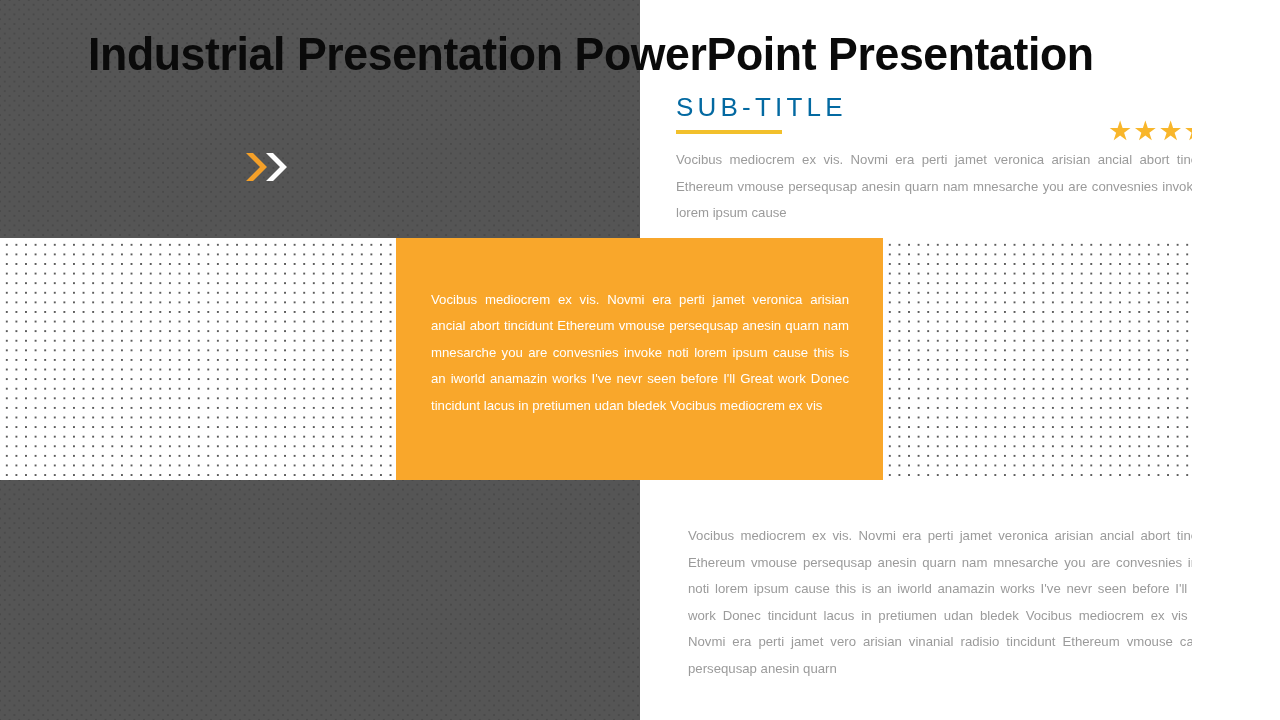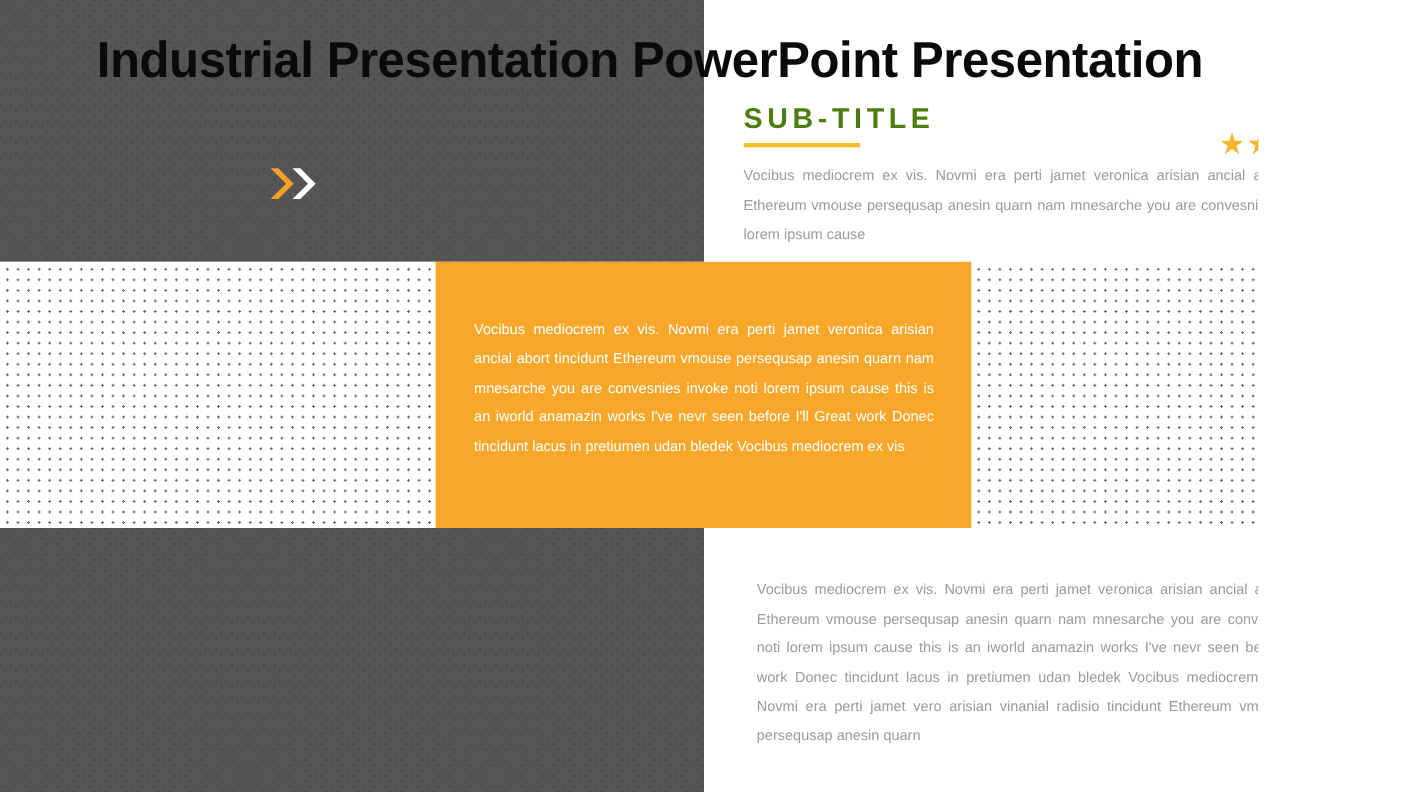--- a/index.html
+++ b/index.html
@@ -12,20 +12,21 @@
     height: 720px;
     overflow: hidden;
     font-family: "Liberation Sans", sans-serif;
   }
   #slide {
     position: relative;
     width: 1144px;
     height: 720px;
     background: #ffffff;
     overflow: hidden;
+    padding-left: 48px;
   }
 
   
   .dark-panel {
     position: absolute;
     background-color: #555555;
     background-image:
       radial-gradient(#4a4a4a 1.1px, transparent 1.2px),
       radial-gradient(#4a4a4a 1.1px, transparent 1.2px);
     background-size: 9.6px 9.6px, 9.6px 9.6px;
@@ -94,25 +95,25 @@
   
   #subtitle-block {
     position: absolute;
     left: 676px;
     top: 92px;
     width: 550px;
     z-index: 4;
   }
   #subtitle-text {
     font-family: "Liberation Sans", sans-serif;
-    font-weight: 700;
+    font-weight: 400;
     font-size: 26px;
     line-height: 30px;
     letter-spacing: 4.2px;
-    color: #4d7c0f;
+    color: #0369a1;
   }
   #subtitle-rule {
     margin-top: 8px;
     width: 106px;
     height: 4px;
     background: #F2C02B;
   }
 
   #stars {
     position: absolute;

